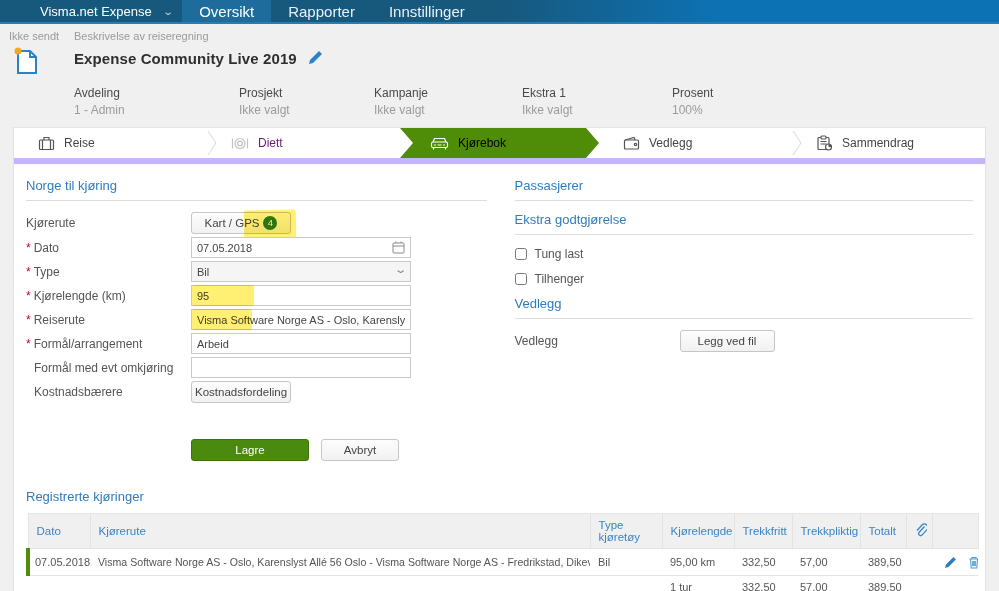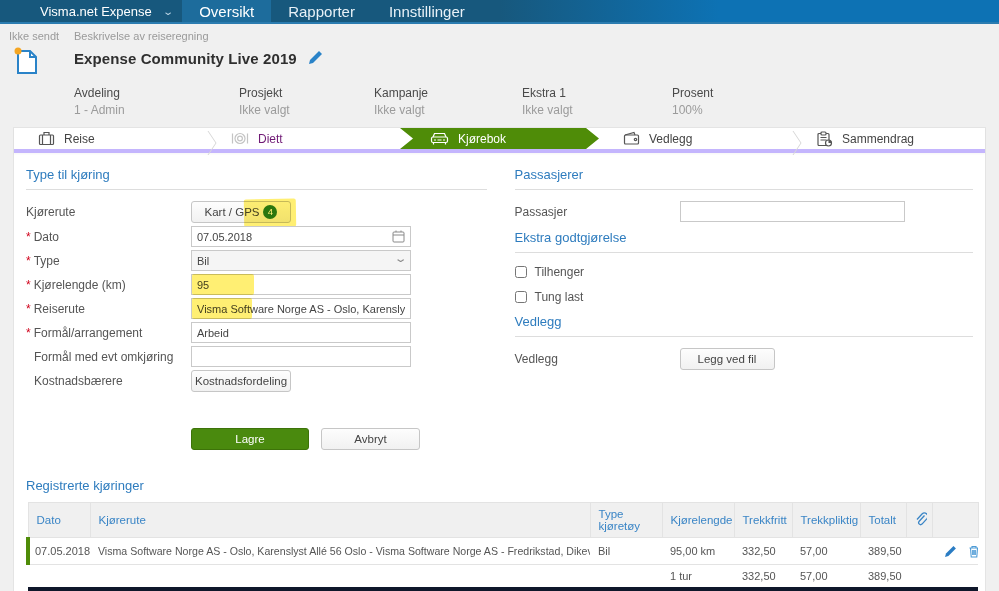--- a/index.html
+++ b/index.html
@@ -30,26 +30,26 @@
   .hdr-date { font-size: 15px; color: #3a3a3a; margin-top: 8px; }
   .hdr-fields { display: flex; margin-top: 14px; }
   .hdr-field .f-lbl { font-size: 12px; color: #4a4a4a; }
   .hdr-field .f-val { font-size: 12px; color: #9b9b9b; margin-top: 3px; }
   .hf-0 { width: 165px; } .hf-1 { width: 135px; } .hf-2 { width: 148px; } .hf-3 { width: 150px; } .hf-4 { flex: 1; }
 
   
   .card { margin: 10px 13px 0 13px; background: #fff; border: 1px solid #e4e4e4; height: 572px; }
 
   
-  .tabs { display: flex; height: 25px; border-bottom: 4px solid #c4b5fd; box-shadow: 0 1px 2px rgba(0,0,0,.04); }
+  .tabs { display: flex; height: 36px; border-bottom: 6px solid #c4b5fd; box-shadow: 0 1px 2px rgba(0,0,0,.04); }
   .tab { flex: 1; display: flex; align-items: center; gap: 9px; padding-left: 24px; font-size: 12px;
          color: #444; position: relative; cursor: pointer; }
   .tab svg { flex: 0 0 auto; }
   .tab.disabled { color: #701a75; }
-  .tab.active { background: #4f8c08; color: #ffffff; padding-left: 30px;
+  .tab.active { background: #4f8c08; color: #000000; padding-left: 30px;
       clip-path: polygon(0 0, calc(100% - 13px) 0, 100% 50%, calc(100% - 13px) 100%, 0 100%, 13px 50%); }
   .tab-sep { position: absolute; left: 0; top: 2px; }
 
   
   .content { padding: 14px 12px 0 12px; position: relative; }
   .panels { display: flex; }
   .panel-left { width: 462px; }
   .panel-right { margin-left: 28px; width: 460px; }
 
   .section-title { color: #2e7cbe; font-size: 13px; padding-bottom: 7px; border-bottom: 1px solid #ddd; margin-bottom: 11px; }
@@ -73,21 +73,21 @@
   .btn-kost { width: 100px; }
   .btn-file { width: 95px; }
 
   .hl { position: absolute; background: rgba(255,225,0,.55); mix-blend-mode: multiply; pointer-events: none; border-radius: 2px; }
   .hl-gps { right: -6px; top: -3px; width: 52px; height: 28px; transform: rotate(-1deg); }
   .hl-95 { left: 1px; top: 0px; width: 62px; height: 21px; }
   .hl-visma { left: 1px; top: 0px; width: 60px; height: 21px; }
 
   .action-row { margin: 36px 0 0 165px; display: flex; gap: 12px; }
   .btn-save { width: 118px; background: #4a8a0e; border-color: #3d7309; color: #fff; }
-  .btn-cancel { width: 99px; }
+  .btn-cancel { width: 78px; }
 
   .chk-row { display: flex; align-items: center; margin-bottom: 9px; height: 16px; }
   .chk { width: 12px; height: 12px; margin-right: 8px; accent-color: #bbb; }
   .chk-lbl { font-size: 12px; color: #555; }
   .mt8 { margin-top: 8px; }
 
   
   .table-sec { margin-top: 28px; }
   table { border-collapse: collapse; width: 950px; table-layout: fixed; }
   th { background: #f0f0f0; color: #3a85c6; font-weight: 400; font-size: 11.5px; text-align: left;
@@ -219,21 +219,21 @@
           <path d="M12.5 12 v-3 a3 3 0 0 1 3 3 z" fill="#555" stroke="none"></path>
       </svg>
       <span>Sammendrag</span>
     </div>
   </div>
 
   <div class="content">
     <div class="panels">
 
       <div class="panel-left">
-        <div class="section-title">Type til kjøring</div>
+        <div class="section-title">Norge til kjøring</div>
 
         <div class="form-row">
           <div class="f-label">Kjørerute</div>
           <button class="btn btn-kart">
             <span>Kart / GPS</span>
             <span class="badge">4</span>
             <span class="hl hl-gps"></span>
           </button>
         </div>
 
@@ -295,36 +295,30 @@
 
         <div class="action-row">
           <button class="btn btn-save">Lagre</button>
           <button class="btn btn-cancel">Avbryt</button>
         </div>
       </div>
 
       <div class="panel-right">
         <div class="section-title">Passasjerer</div>
 
-        <div class="form-row">
-          <div class="f-label">Passasjer</div>
-          <div class="input-wrap" style="width:225px;">
-            <input class="txt-input" style="width: 225px;" value="">
-          </div>
-        </div>
 
         <div class="section-title mt8">Ekstra godtgjørelse</div>
 
+        <div class="chk-row">
+          <input type="checkbox" class="chk" style="">
+          <span class="chk-lbl">Tung last</span>
+        </div>
         <div class="chk-row">
           <input type="checkbox" class="chk" style="">
           <span class="chk-lbl">Tilhenger</span>
-        </div>
-        <div class="chk-row">
-          <input type="checkbox" class="chk" style="">
-          <span class="chk-lbl">Tung last</span>
         </div>
 
         <div class="section-title mt8">Vedlegg</div>
 
         <div class="form-row">
           <div class="f-label">Vedlegg</div>
           <button class="btn btn-file">Legg ved fil</button>
         </div>
       </div>
     </div>

